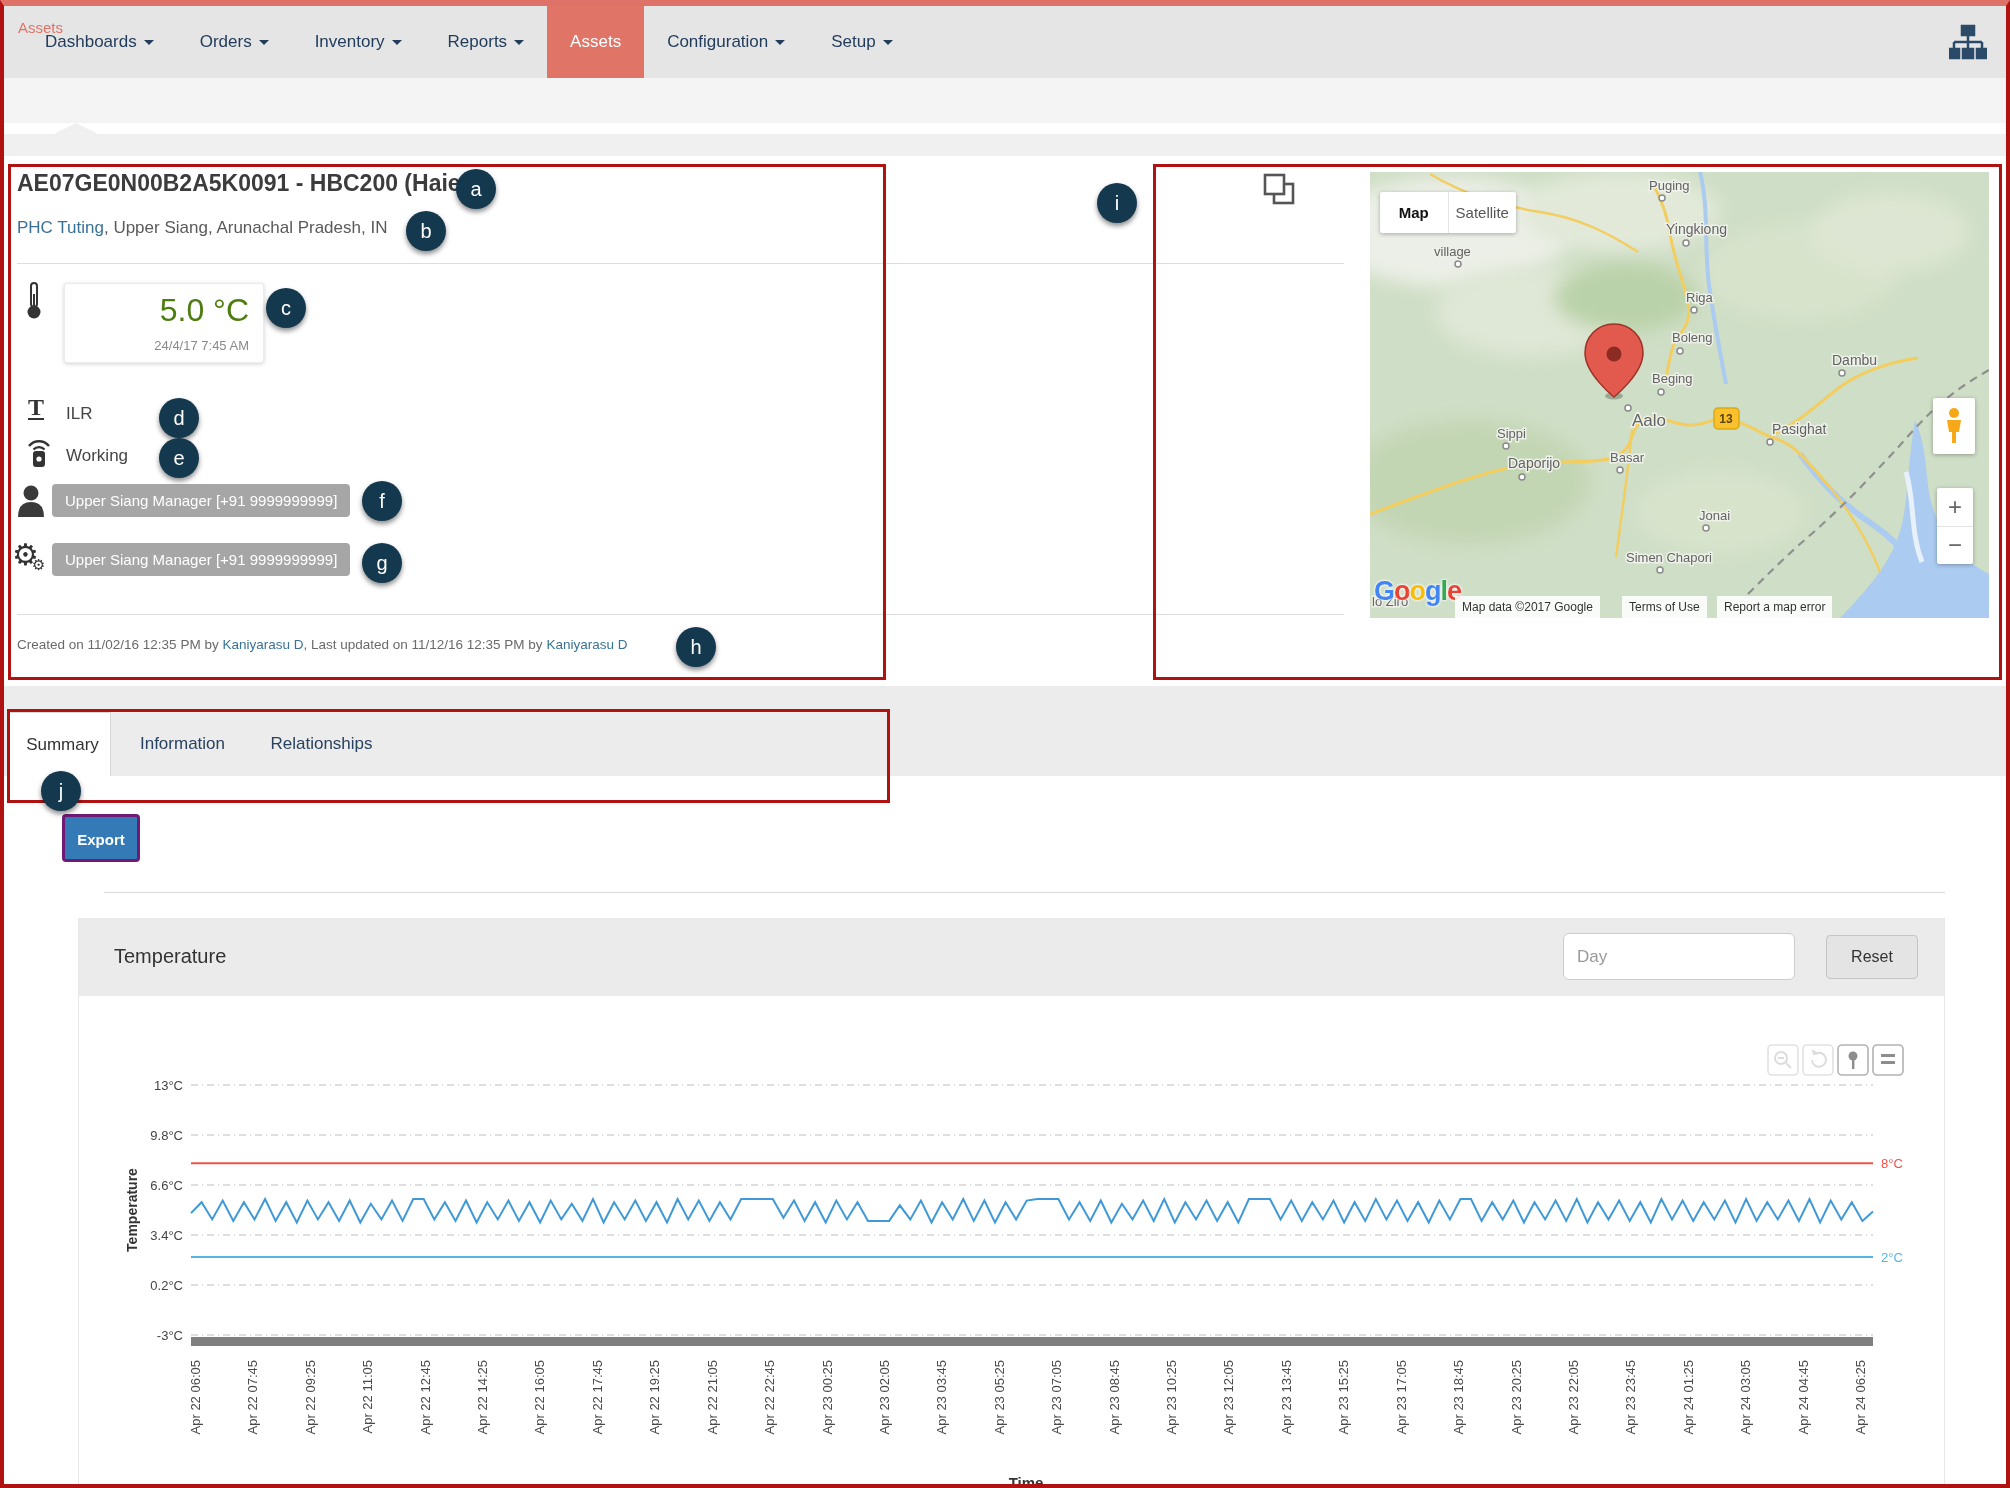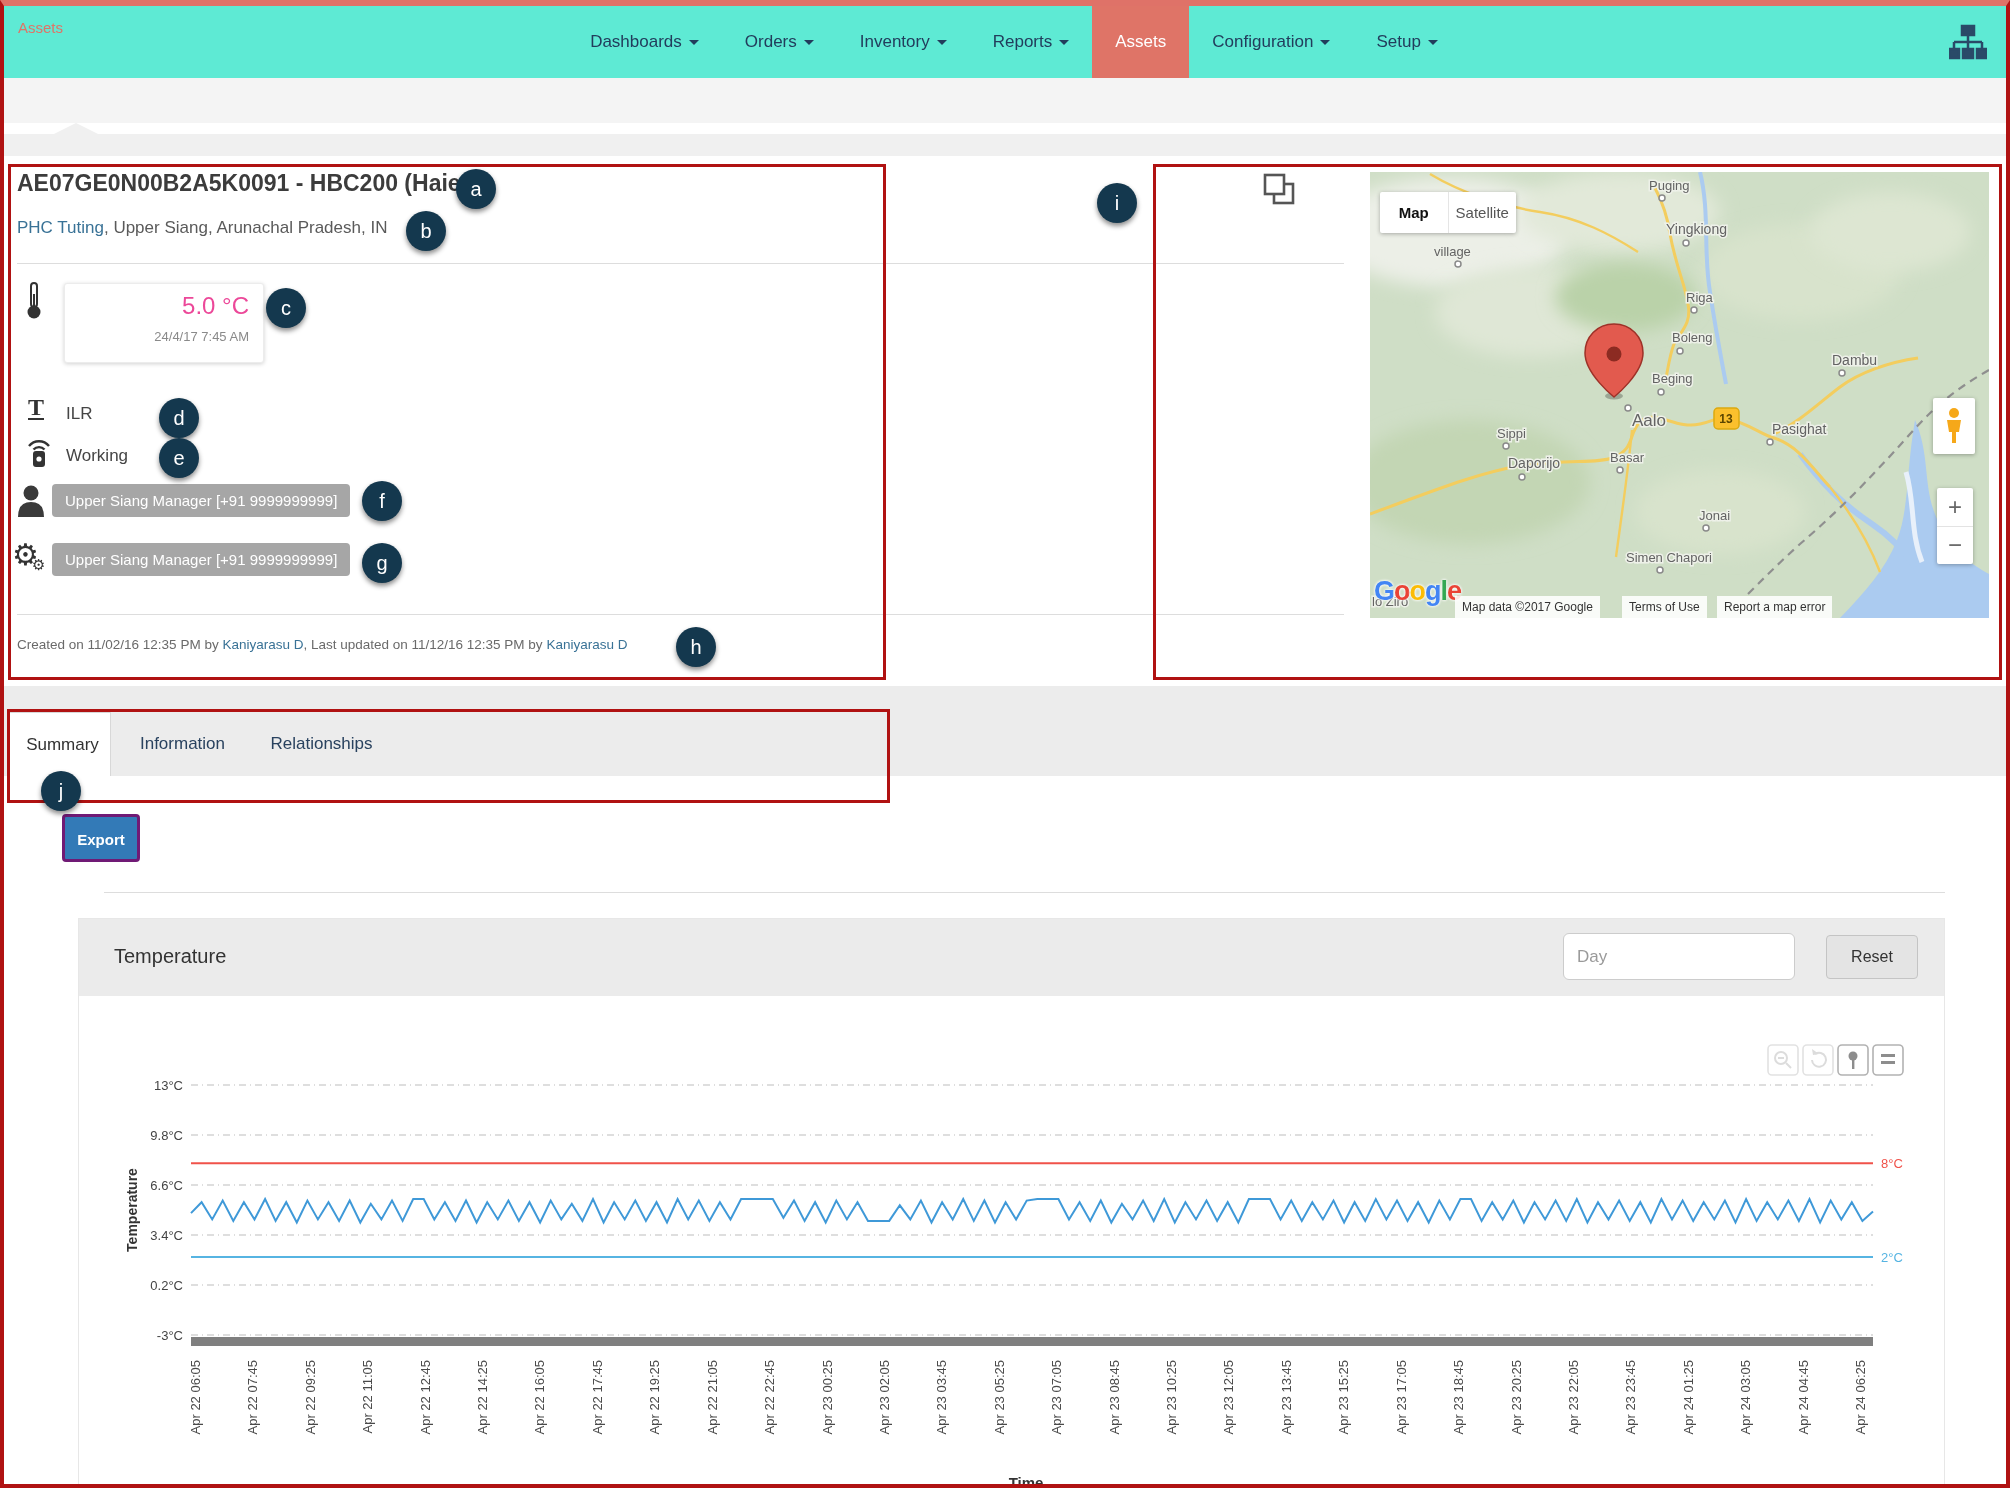--- a/index.html
+++ b/index.html
@@ -1,40 +1,40 @@
 <!DOCTYPE html>
 <html><head>
 <meta charset="utf-8">
 <style>
   html,body{margin:0;padding:0;background:#fff;}
   *{box-sizing:border-box;font-family:"Liberation Sans","DejaVu Sans",sans-serif;}
   #page{position:relative;width:2010px;height:1488px;background:#fff;overflow:hidden;
         border-left:4px solid #b01212;border-right:4px solid #b01212;border-bottom:4px solid #b01212;border-top:6px solid #df7268;}
   
-  #navbar{position:absolute;left:0;top:0;width:100%;height:72px;background:#5eead4;display:flex;align-items:stretch;padding-left:18px;justify-content:center;}
+  #navbar{position:absolute;left:0;top:0;width:100%;height:72px;background:#e5e5e5;display:flex;align-items:stretch;padding-left:18px;}
   .nav-item{display:flex;align-items:center;gap:7px;padding:0 23px;color:#223d5c;font-size:17px;cursor:pointer;white-space:nowrap;}
   .nav-item.active{background:#df7467;color:#fff;}
   .caret{width:0;height:0;border-left:5px solid transparent;border-right:5px solid transparent;border-top:5px solid #223d5c;display:inline-block;}
   #org-select{position:absolute;left:1541px;top:12px;width:366px;height:50px;border:1px solid #aaa;border-radius:4px;background:#fff;display:flex;align-items:center;}
   #org-select .sel-text{flex:1;padding-left:14px;font-size:18px;color:#333;}
   #org-select .sel-btn{width:32px;height:100%;border-left:1px solid #aaa;background:linear-gradient(#f7f7f7,#e3e3e3);display:flex;align-items:center;justify-content:center;border-radius:0 4px 4px 0;}
   .sel-arrow{width:0;height:0;border-left:5px solid transparent;border-right:5px solid transparent;border-top:6px solid #888;}
   #hier-icon{position:absolute;left:1945px;top:18px;}
   
   #crumb-bar{position:absolute;left:0;top:72px;width:100%;height:45px;background:#f4f4f4;}
   #crumb{position:absolute;left:14px;top:13px;font-size:15px;color:#df7467;}
   #crumb-strip{position:absolute;left:0;top:128px;width:100%;height:22px;background:#f0f0f0;}
   #crumb-notch{position:absolute;left:50px;top:117px;width:0;height:0;border-left:22px solid transparent;border-right:22px solid transparent;border-bottom:11px solid #f0f0f0;}
   
   .divider{position:absolute;height:0;border-top:1px solid #ddd;}
   #asset-title{position:absolute;left:13px;top:164px;font-size:23px;font-weight:bold;color:#3c3c3c;}
   #asset-loc{position:absolute;left:13px;top:212px;font-size:17px;color:#5a5a5a;}
   #asset-loc a{color:#397296;text-decoration:none;}
   #temp-card{position:absolute;left:60px;top:277px;width:200px;height:80px;background:#fff;border:1px solid #ececec;border-radius:3px;box-shadow:0 1px 4px rgba(0,0,0,.18);text-align:right;padding:8px 14px 0 0;}
-  #temp-value{font-size:24px;color:#ec4899;}
+  #temp-value{font-size:32px;color:#4d7c0f;}
   #temp-time{font-size:13px;color:#8a8a8a;margin-top:9px;}
   .attr-row-label{font-size:17px;color:#454545;position:absolute;}
   .badge-gray{position:absolute;background:#a6a6a6;color:#fff;font-size:15px;padding:8px 13px;border-radius:4px;white-space:nowrap;}
   #created-line{position:absolute;left:13px;top:631px;font-size:13.5px;color:#6a6a6a;}
   #created-line a{color:#397296;text-decoration:none;}
   .t-icon{font-family:"Liberation Serif","DejaVu Serif",serif;font-weight:bold;font-size:24px;color:#333;border-bottom:2px solid #333;line-height:22px;}
   .gear-wrap{font-size:30px;color:#333;line-height:30px;}
   .gear-sub{font-size:15px;position:absolute;left:20px;top:16px;color:#333;}
   
   #map-wrap{position:absolute;left:1366px;top:166px;width:619px;height:446px;overflow:hidden;background:#cfdec6;}

